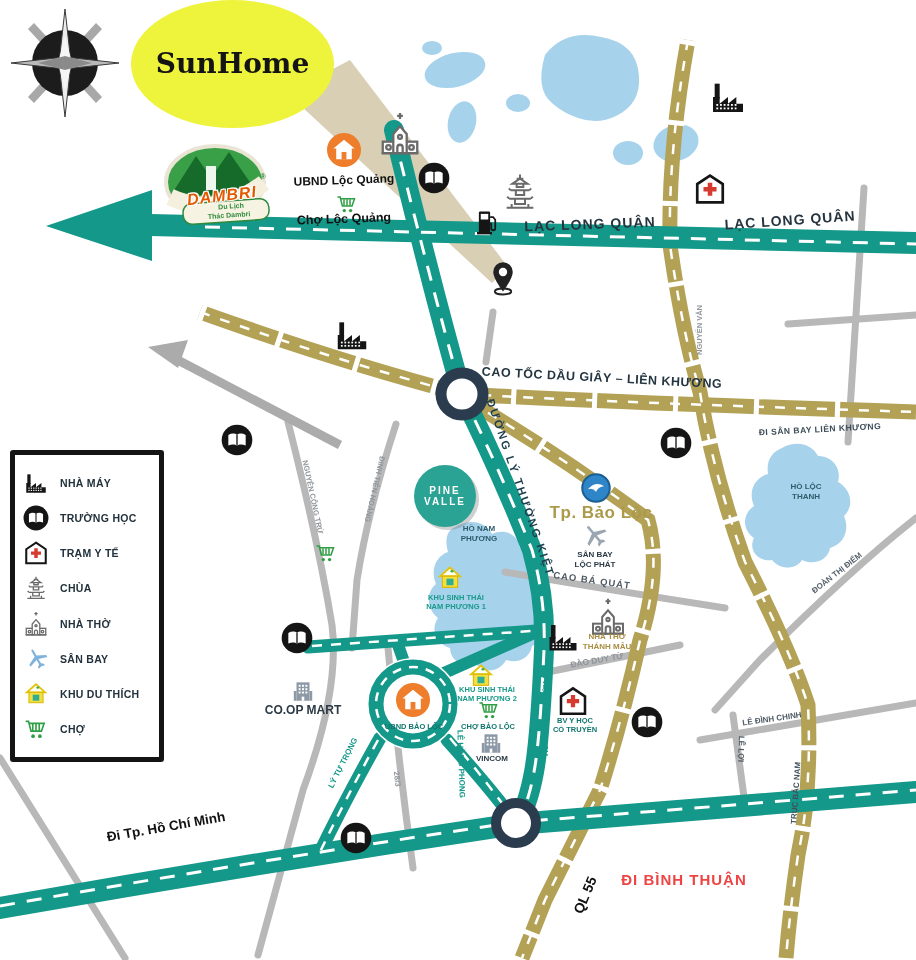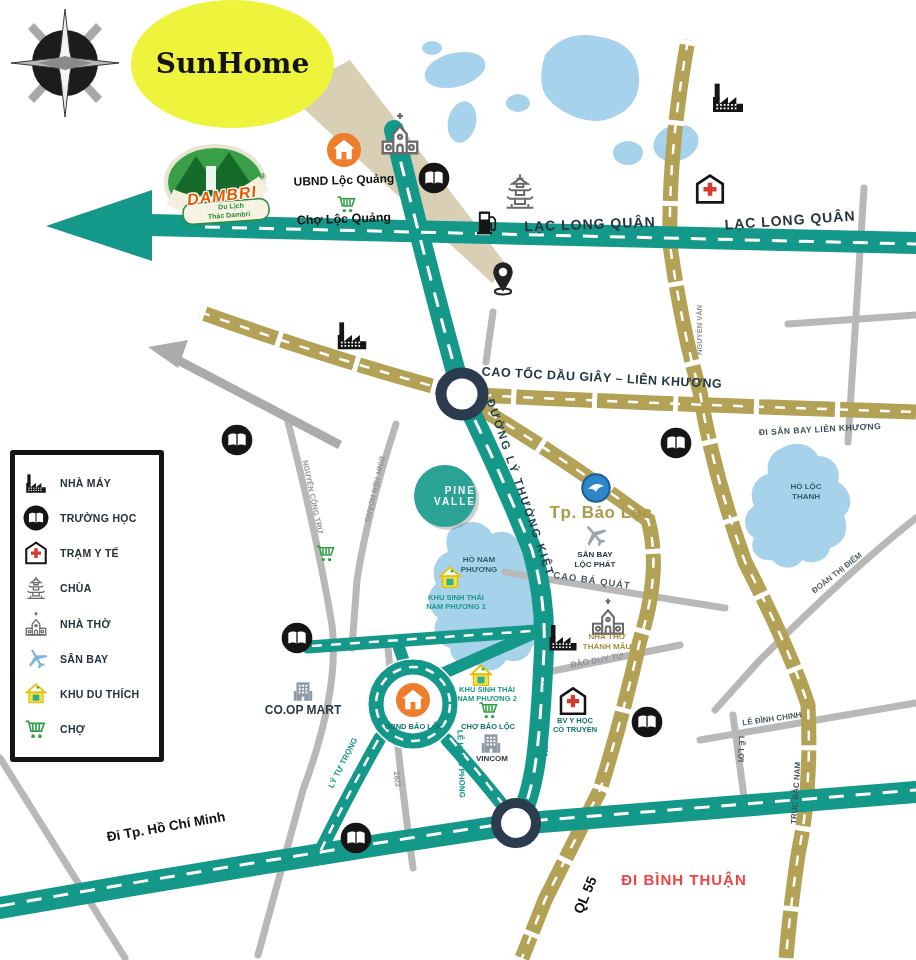--- a/index.html
+++ b/index.html
@@ -7,21 +7,21 @@
        font-family:"Liberation Sans",sans-serif;}
   #bg{position:absolute;left:0;top:0;z-index:1;}
   .lbl{position:absolute;z-index:5;transform:translate(-50%,-50%);font-weight:800;
        white-space:nowrap;text-align:center;line-height:1.15;color:#26343f;}
   .lbl.two{line-height:1.2;}
   .bubble{position:absolute;left:131px;top:0;width:203px;height:128px;border-radius:50%;
           background:#eef33c;z-index:4;display:flex;flex-direction:column;align-items:center;
           justify-content:center;font-family:"DejaVu Serif",serif;font-weight:700;font-size:28px;
           color:#141414;line-height:1.2;}
   .pine{position:absolute;left:445px;top:496px;width:62px;height:62px;border-radius:50%;
-        background:#2aa294;color:#fff;z-index:5;display:flex;flex-direction:column;align-items:flex-end;
+        background:#2aa294;color:#fff;z-index:5;display:flex;flex-direction:column;align-items:center;
         justify-content:center;font-weight:800;font-size:10px;letter-spacing:2px;
         transform:translate(-50%,-50%);box-shadow:3px 3px 0 rgba(120,120,120,.35);}
   .legend{position:absolute;left:10px;top:408px;width:154px;height:312px;border:5px solid #141414;
           border-radius:3px;background:#fff;z-index:6;display:flex;flex-direction:column;
           justify-content:space-evenly;padding:6px 8px;box-sizing:border-box;margin-top:42px;}
   .lrow{display:flex;align-items:center;gap:11px;}
   .lrow svg{width:26px;height:26px;flex:0 0 26px;}
   .lrow span{font-size:10.5px;font-weight:800;color:#22313c;letter-spacing:.3px;}
   .dambri-txt{position:absolute;z-index:6;font-weight:900;white-space:nowrap;}
 </style>
@@ -356,21 +356,21 @@
 <div class="lbl" style="left:461px;top:764px;font-size:8px;transform:translate(-50%,-50%) rotate(88deg);color:#149889;">LÊ HỒNG PHONG</div>
 <div class="lbl" style="left:343px;top:763px;font-size:8px;transform:translate(-50%,-50%) rotate(-63deg);color:#149889;">LÝ TỰ TRỌNG</div>
 <div class="lbl" style="left:397px;top:779px;font-size:8px;transform:translate(-50%,-50%) rotate(83deg);color:#8f959b;">28/3</div>
 <div class="lbl" style="left:585px;top:895px;font-size:14px;transform:translate(-50%,-50%) rotate(-67deg);color:#111;">QL 55</div>
 <div class="lbl" style="left:684px;top:880px;font-size:15px;letter-spacing:1px;color:#ef4444;">ĐI BÌNH THUẬN</div>
 <div class="lbl" style="left:166px;top:827px;font-size:13.5px;transform:translate(-50%,-50%) rotate(-10deg);color:#111;">Đi Tp. Hồ Chí Minh</div>
 
 <div class="lbl" style="left:344px;top:181px;font-size:12px;transform:translate(-50%,-50%) rotate(-2deg);color:#111;">UBND Lộc Quảng</div>
 <div class="lbl" style="left:344px;top:219px;font-size:12.5px;transform:translate(-50%,-50%) rotate(-2deg);color:#111;">Chợ Lộc Quảng</div>
 <div class="lbl" style="left:601px;top:513px;font-size:17px;letter-spacing:.5px;color:#ab9a4a;">Tp. Bảo Lộc</div>
-<div class="lbl two" style="left:479px;top:565px;font-size:8px;color:#2f5d6b;text-align:center;">
+<div class="lbl two" style="left:479px;top:534px;font-size:8px;color:#2f5d6b;text-align:center;">
   <div>HỒ NAM</div>
   <div>PHƯƠNG</div>
 </div>
 <div class="lbl two" style="left:806px;top:492px;font-size:8px;color:#2f5d6b;">
   <div>HỒ LỘC</div>
   <div>THANH</div>
 </div>
 <div class="lbl two" style="left:595px;top:560px;font-size:8px;color:#2b3a45;">
   <div>SÂN BAY</div>
   <div>LỘC PHÁT</div>

